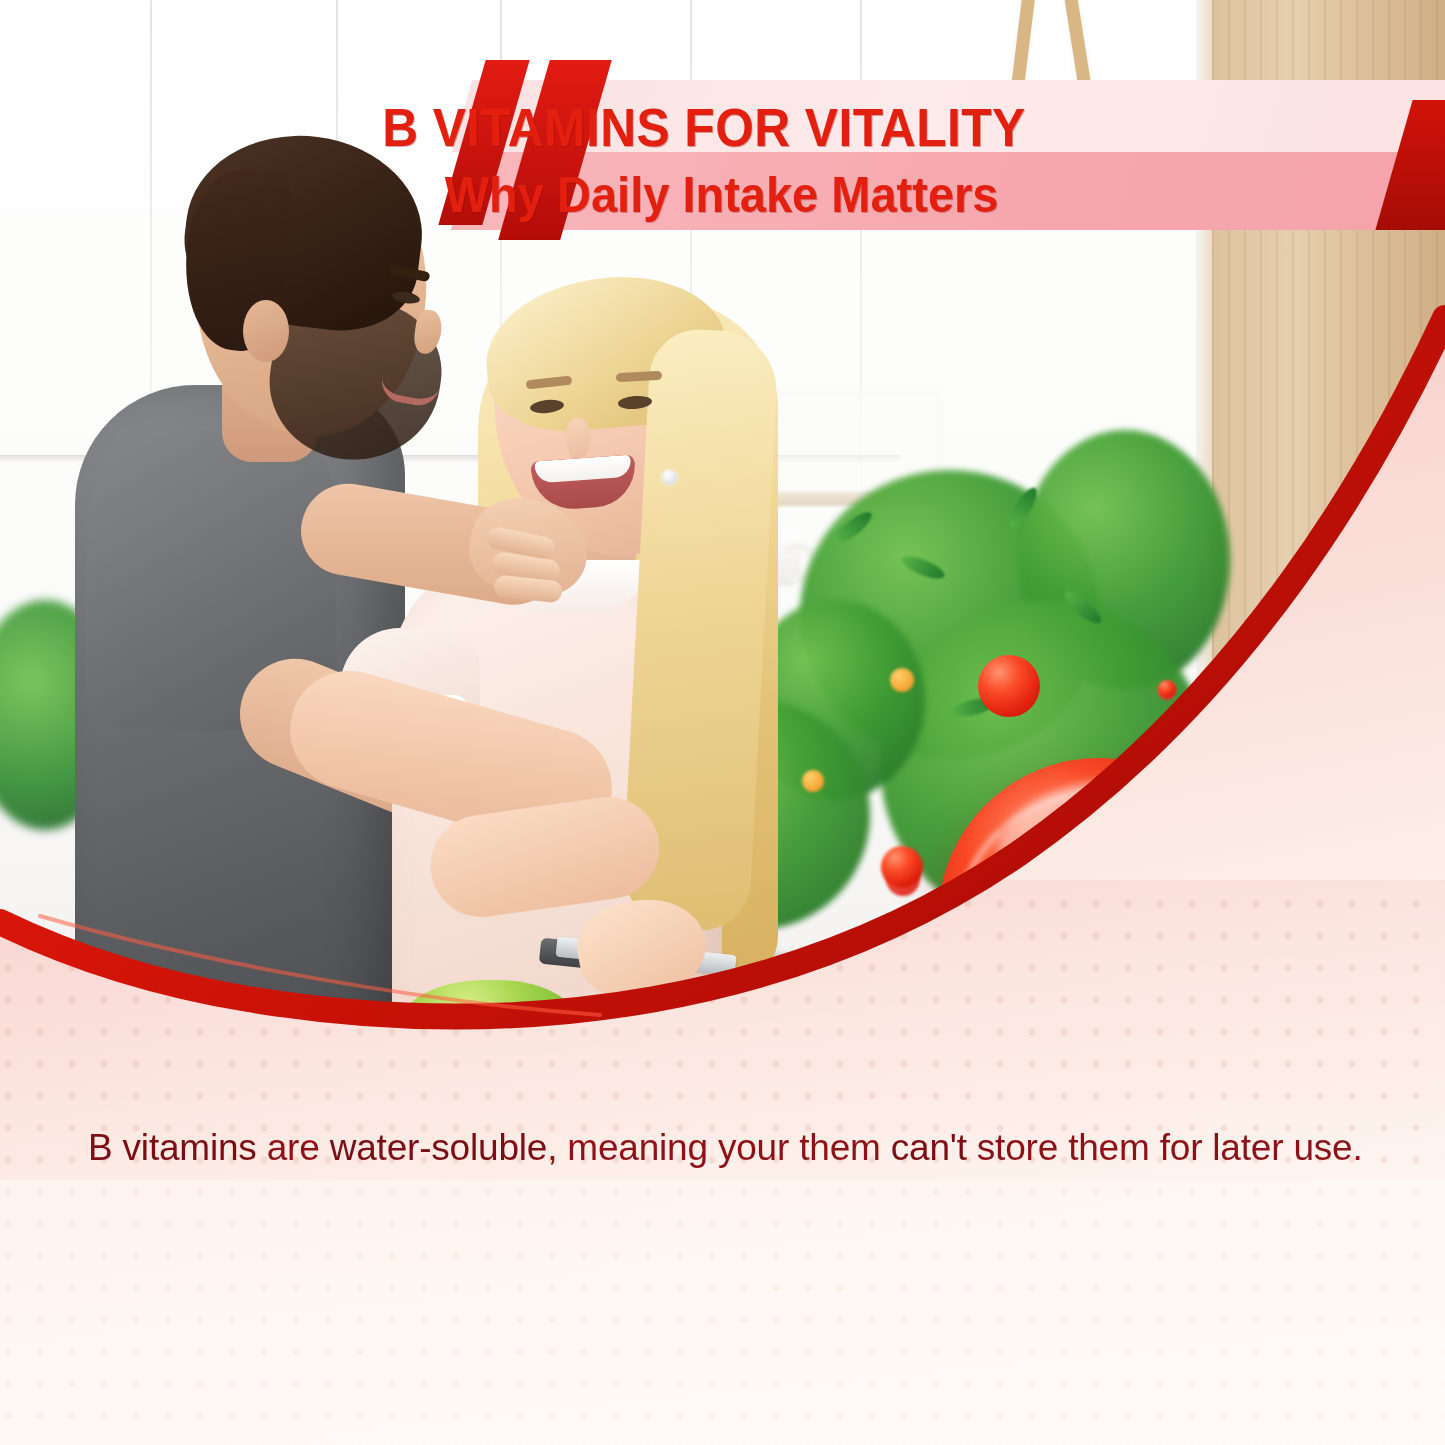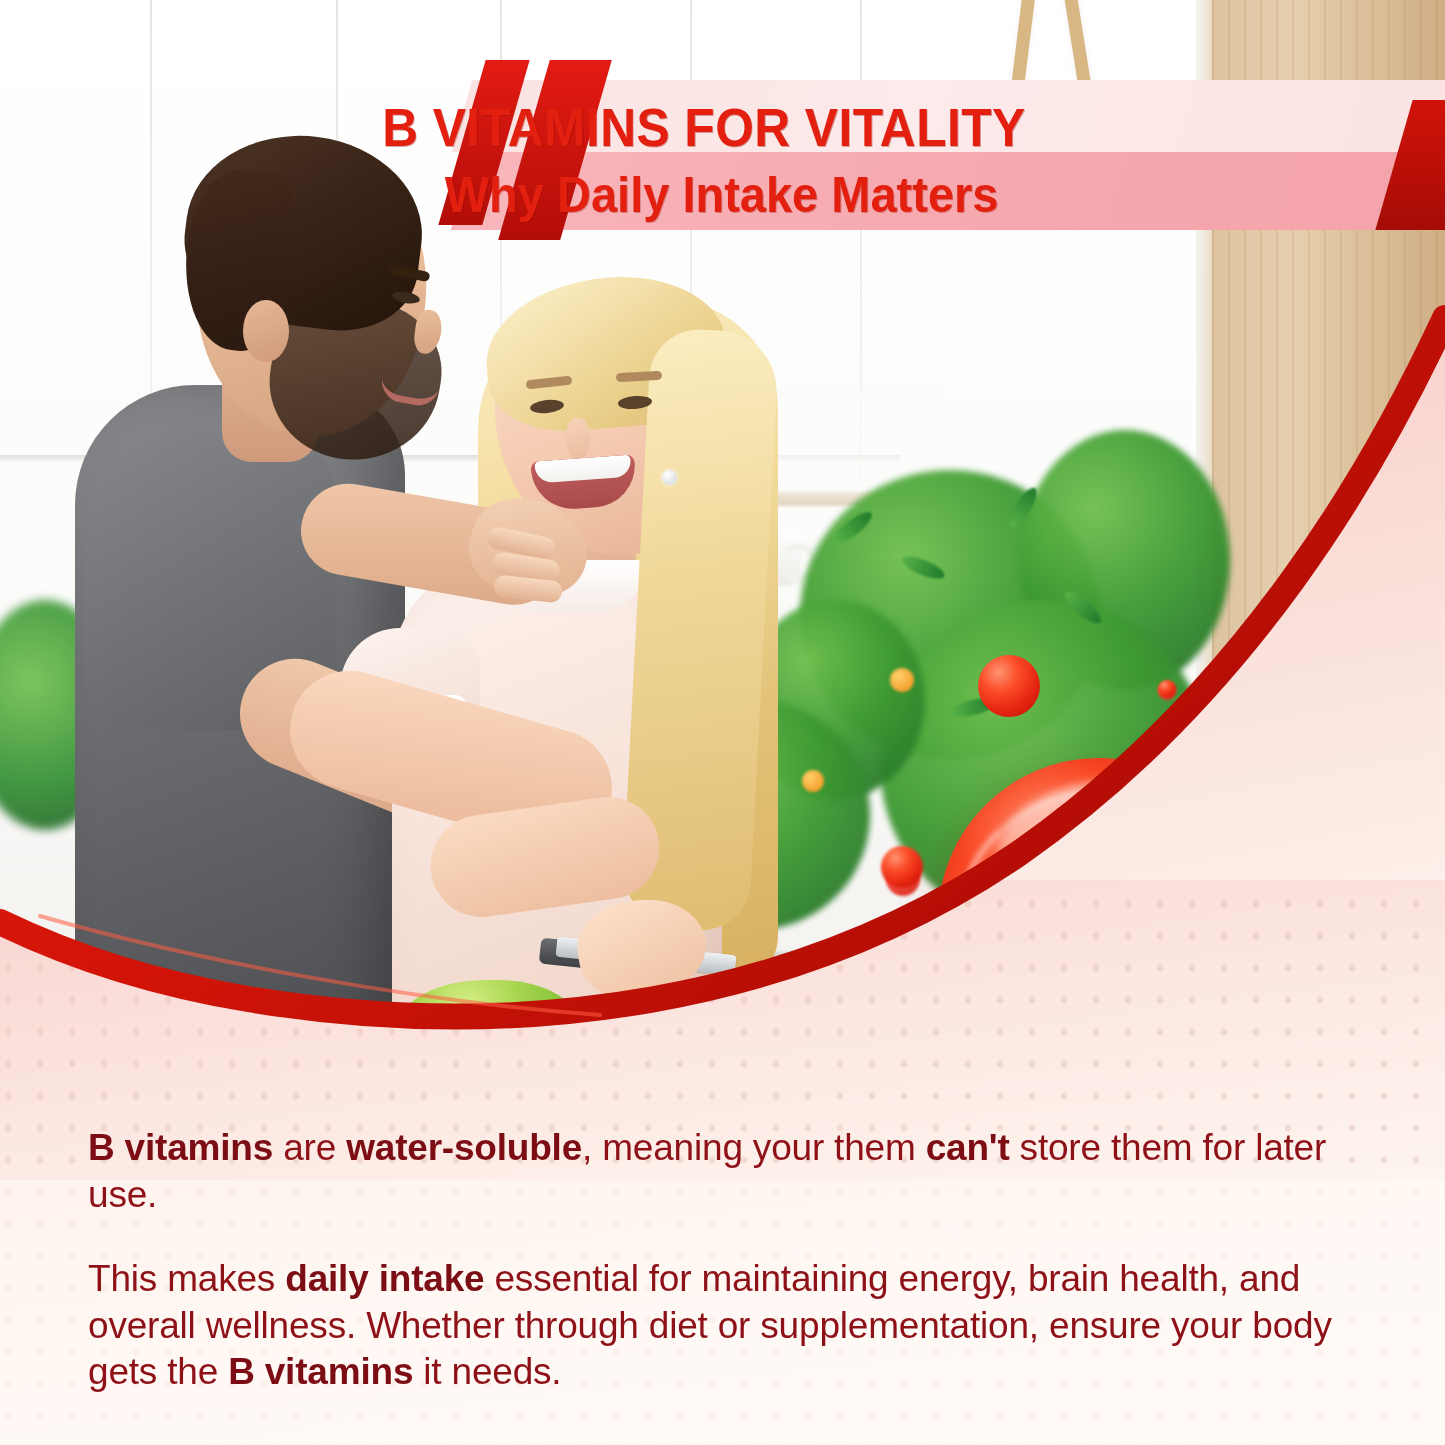--- a/index.html
+++ b/index.html
@@ -485,21 +485,21 @@
     color:#8f1118;
     font-family:"Liberation Sans",sans-serif;
   }
   .copy p{
     font-size:37px;
     line-height:1.26;
     letter-spacing:-.2px;
     color:#8f1118;
   }
   .copy p.p1{margin-bottom:38px;}
-  .copy b{font-weight:bold;color:#7d0d14;}
+  .copy b{font-weight:normal;color:#7d0d14;}
 </style>
 </head>
 <body>
 
 <div id="poster">
 
   <div class="photo-stage">
     <div class="kitchen-bg"></div>
     <div class="cab-seam s1"></div>
     <div class="cab-seam s2"></div>
@@ -659,23 +659,20 @@
                C158,984 74,958 0,922" fill="none" stroke="url(#curveGrad)" stroke-width="26" stroke-linecap="round"></path>
 
       <path d="M600,1015 C420,1002 200,962 40,916" fill="none" stroke="#ff5c44" stroke-width="4" stroke-opacity="0.55" stroke-linecap="round"></path>
     </svg>
   </div>
 
   <div class="copy">
     <p class="p1">
       <b>B vitamins</b><span> are </span><b>water-soluble</b><span>, meaning your them </span><b>can't</b><span> store them for later use.</span>
     </p>
-    <p class="p2">
-      <span>This makes </span><b>daily intake</b><span> essential for maintaining energy, brain health, and overall wellness. Whether through diet or supplementation, ensure your body gets the </span><b>B vitamins</b><span> it needs.</span>
-    </p>
   </div>
 
   <div class="banner-wrap">
     <div class="banner-block banner-pink-top"></div>
     <div class="banner-block banner-pink-bot"></div>
     <div class="banner-block banner-right-block"></div>
     <div class="banner-block bar-red bar1"></div>
     <div class="banner-block bar-red bar2"></div>
     <div class="banner-text">
       <div class="title-main">B VITAMINS FOR VITALITY</div>

